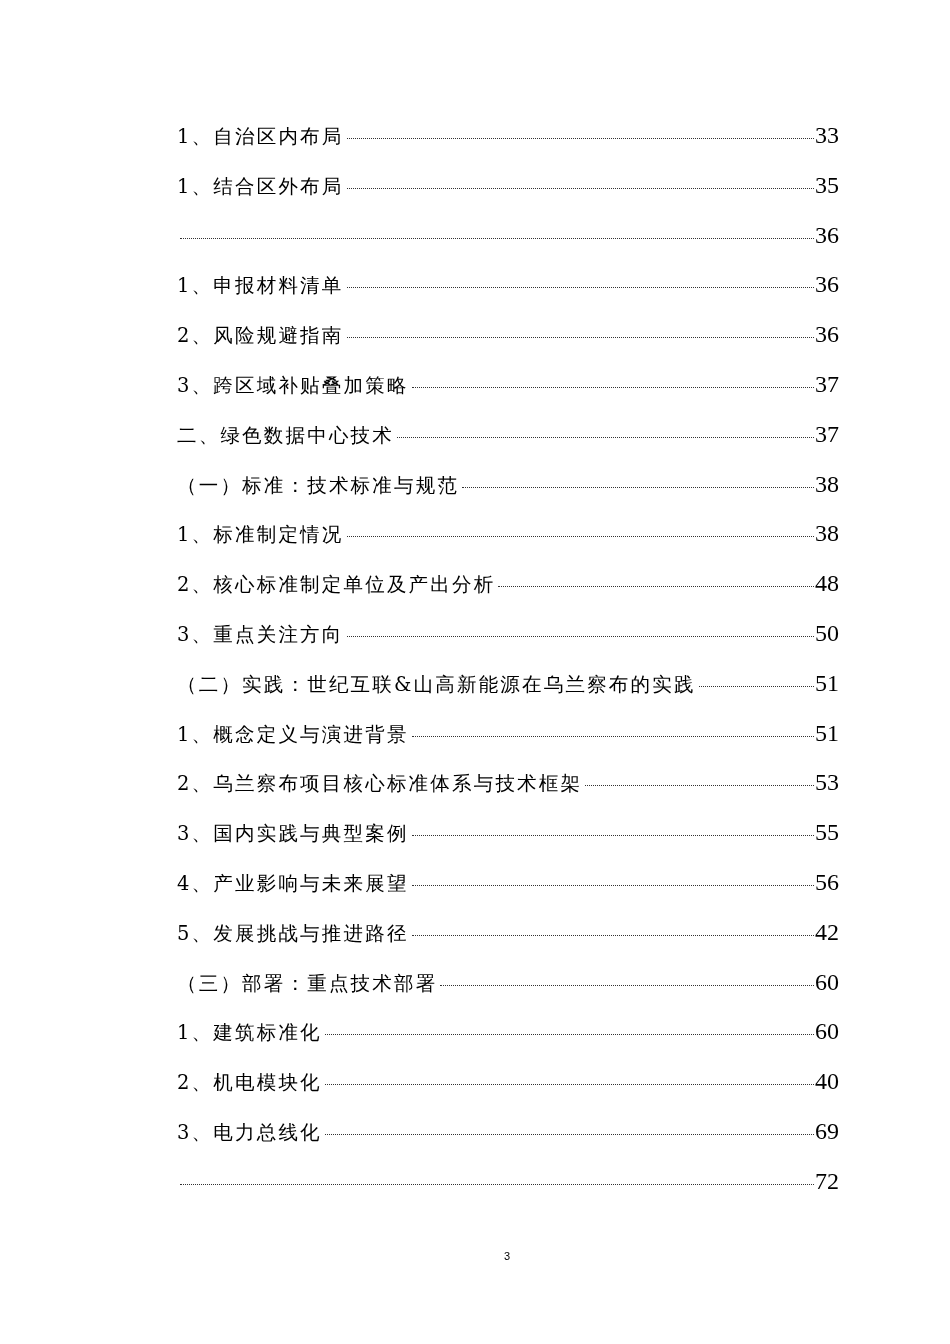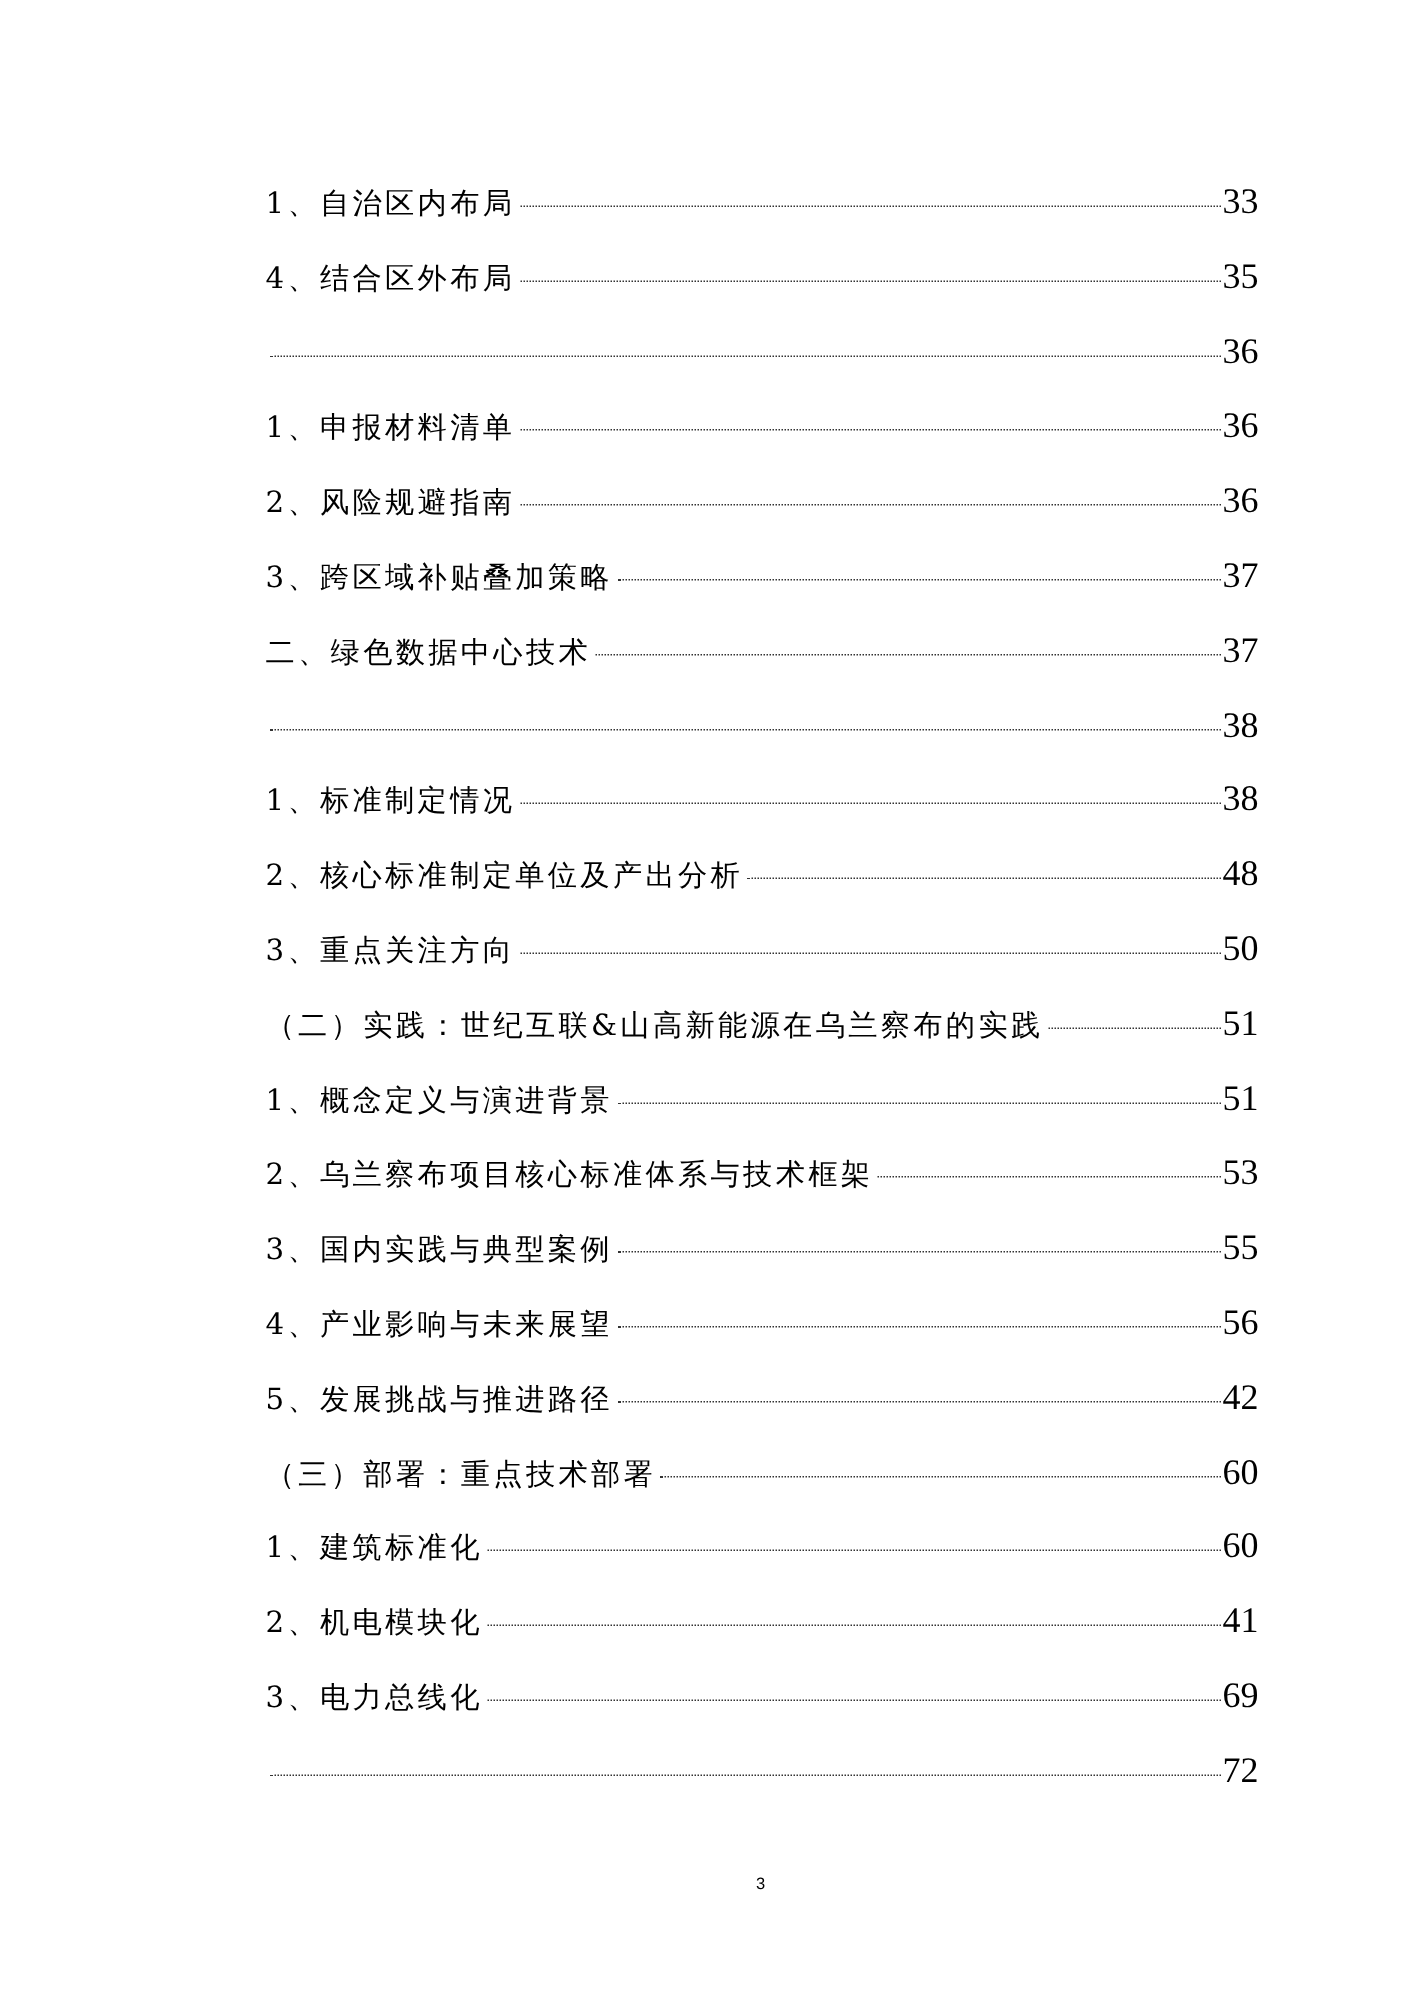--- a/index.html
+++ b/index.html
@@ -68,21 +68,21 @@
 <body>
 
 <div class="page">
   <div class="toc">
     <div class="toc-row">
       <span class="toc-label">1、自治区内布局</span>
       <span class="toc-leader"></span>
       <span class="toc-page">33</span>
     </div>
     <div class="toc-row">
-      <span class="toc-label">4、结合区外布局</span>
+      <span class="toc-label">1、结合区外布局</span>
       <span class="toc-leader"></span>
       <span class="toc-page">35</span>
     </div>
     <div class="toc-row">
       <span class="toc-leader"></span>
       <span class="toc-page">36</span>
     </div>
     <div class="toc-row">
       <span class="toc-label">1、申报材料清单</span>
       <span class="toc-leader"></span>
@@ -97,20 +97,21 @@
       <span class="toc-label">3、跨区域补贴叠加策略</span>
       <span class="toc-leader"></span>
       <span class="toc-page">37</span>
     </div>
     <div class="toc-row">
       <span class="toc-label">二、绿色数据中心技术</span>
       <span class="toc-leader"></span>
       <span class="toc-page">37</span>
     </div>
     <div class="toc-row">
+      <span class="toc-label">（一）标准：技术标准与规范</span>
       <span class="toc-leader"></span>
       <span class="toc-page">38</span>
     </div>
     <div class="toc-row">
       <span class="toc-label">1、标准制定情况</span>
       <span class="toc-leader"></span>
       <span class="toc-page">38</span>
     </div>
     <div class="toc-row">
       <span class="toc-label">2、核心标准制定单位及产出分析</span>
@@ -158,21 +159,21 @@
       <span class="toc-page">60</span>
     </div>
     <div class="toc-row">
       <span class="toc-label">1、建筑标准化</span>
       <span class="toc-leader"></span>
       <span class="toc-page">60</span>
     </div>
     <div class="toc-row">
       <span class="toc-label">2、机电模块化</span>
       <span class="toc-leader"></span>
-      <span class="toc-page">41</span>
+      <span class="toc-page">40</span>
     </div>
     <div class="toc-row">
       <span class="toc-label">3、电力总线化</span>
       <span class="toc-leader"></span>
       <span class="toc-page">69</span>
     </div>
     <div class="toc-row">
       <span class="toc-leader"></span>
       <span class="toc-page">72</span>
     </div>

